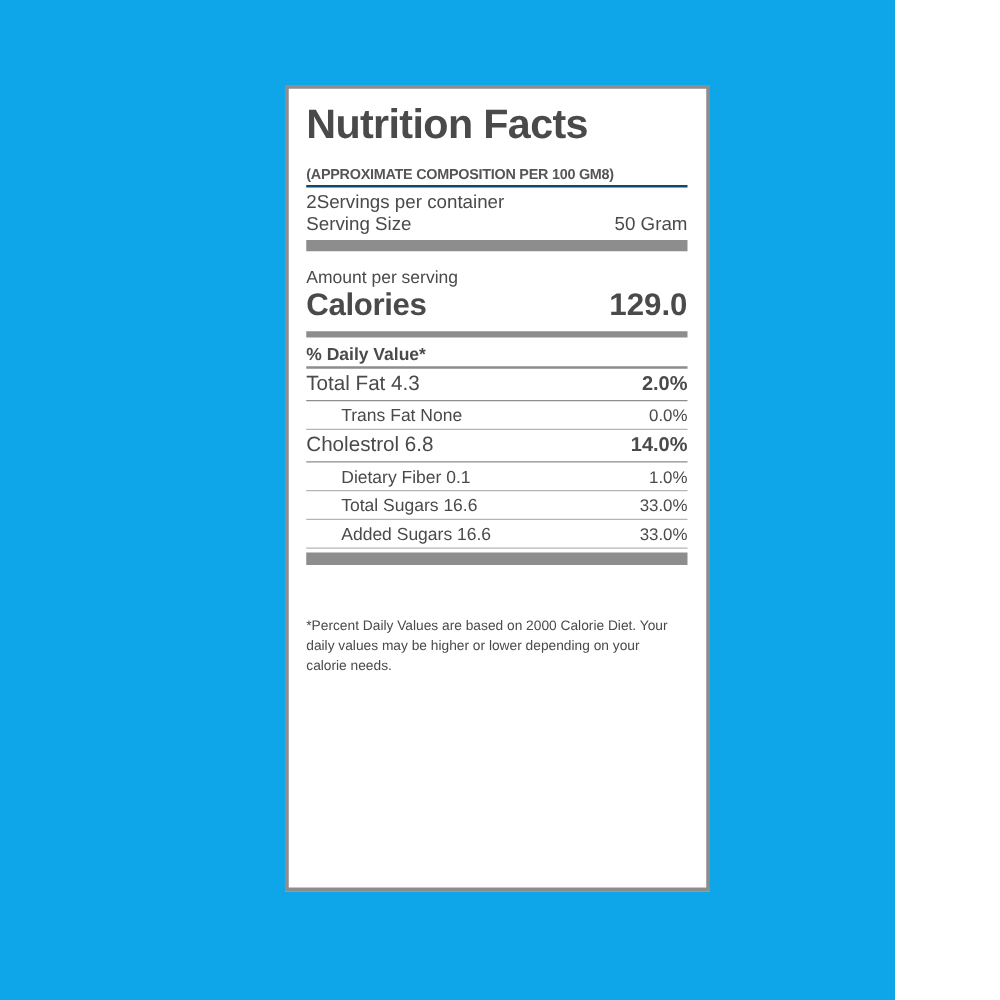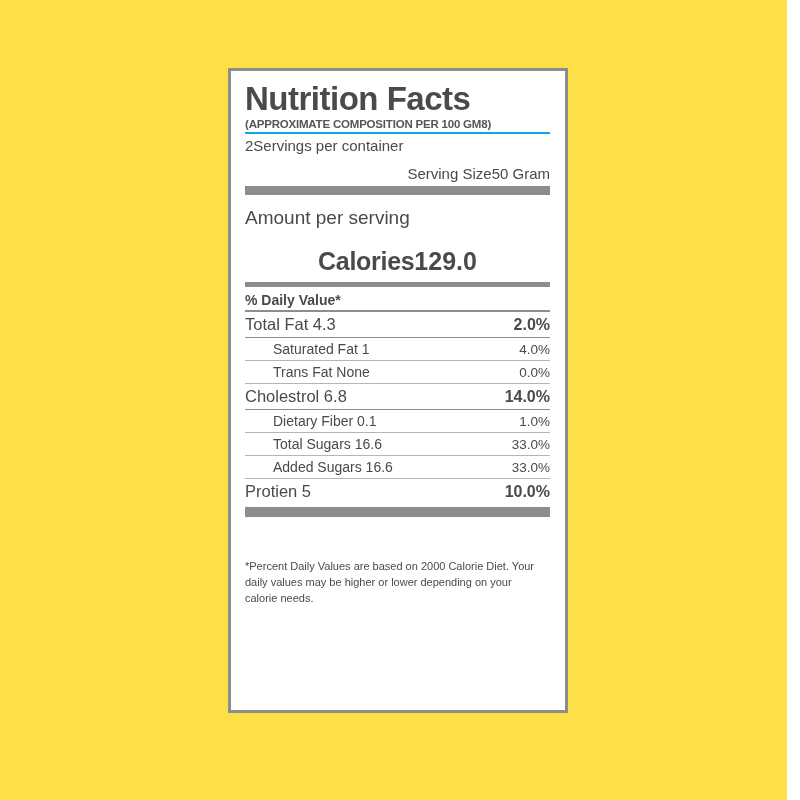--- a/index.html
+++ b/index.html
@@ -6,23 +6,23 @@
     margin: 0;
     padding: 0;
     background: #ffffff;
     width: 800px;
     height: 800px;
     font-family: "Liberation Sans", sans-serif;
   }
 
   #page {
     position: relative;
-    width: 787px;
+    width: 716px;
     height: 800px;
-    background: #fde047;
+    background: #0ea5e9;
     overflow: hidden;
   }
 
   
   .label-panel {
     position: absolute;
     left: 228px;
     top: 68px;
     width: 340px;
     height: 645px;
@@ -46,58 +46,58 @@
     line-height: 36px;
     color: #4a4a4a;
     white-space: nowrap;
   }
 
   .approx {
     font-size: 11.5px;
     font-weight: bold;
     letter-spacing: -0.2px;
     color: #555;
-    border-bottom: 2px solid #0ea5e9;
+    border-bottom: 2px solid #0c4a6e;
     padding-bottom: 2px;
-    margin-top: 1px;
+    margin-top: 17px;
     white-space: nowrap;
   }
 
   .servings {
     font-size: 15px;
     color: #4a4a4a;
     margin-top: 3px;
     white-space: nowrap;
   }
 
   .serving-size-row {
     display: flex;
-    justify-content: flex-end;
+    justify-content: space-between;
     font-size: 15px;
     color: #4a4a4a;
-    margin-top: 11px;
+    margin-top: 1px;
   }
 
   .bar-thick {
     height: 9px;
     background: #8d8d8d;
     margin-top: 4px;
   }
 
   .amount-per {
-    font-size: 19px;
+    font-size: 14px;
     color: #4a4a4a;
     margin-top: 12px;
   }
 
   .calories-row {
     display: flex;
-    justify-content: center;
+    justify-content: space-between;
     align-items: baseline;
-    margin-top: 18px;
+    margin-top: 1px;
   }
   .calories-label {
     font-size: 25px;
     font-weight: bold;
     color: #4a4a4a;
     letter-spacing: -0.3px;
   }
   .calories-value {
     font-size: 25px;
     font-weight: bold;
@@ -194,47 +194,39 @@
       <div class="bar-medium"></div>
 
       <div class="dv-header">% Daily Value*</div>
 
       <div>
         <div class="row major">
           <span class="name">Total Fat 4.3</span>
           <span class="dv">2.0%</span>
         </div>
         <div class="row sub">
-          <span class="name">Saturated Fat 1</span>
-          <span class="dv">4.0%</span>
-        </div>
-        <div class="row sub">
           <span class="name">Trans Fat None</span>
           <span class="dv">0.0%</span>
         </div>
         <div class="row major">
           <span class="name">Cholestrol 6.8</span>
           <span class="dv">14.0%</span>
         </div>
         <div class="row sub">
           <span class="name">Dietary Fiber 0.1</span>
           <span class="dv">1.0%</span>
         </div>
         <div class="row sub">
           <span class="name">Total Sugars 16.6</span>
           <span class="dv">33.0%</span>
         </div>
         <div class="row sub">
           <span class="name">Added Sugars 16.6</span>
           <span class="dv">33.0%</span>
         </div>
-        <div class="row major last-major">
-          <span class="name">Protien 5</span>
-          <span class="dv">10.0%</span>
-        </div>
       </div>
 
       <div class="bar-footer"></div>
 
       <div class="footnote">*Percent Daily Values are based on 2000 Calorie Diet. Your daily values may be higher or lower depending on your calorie needs.</div>
 
     </div>
   </div>
 
 </div>

